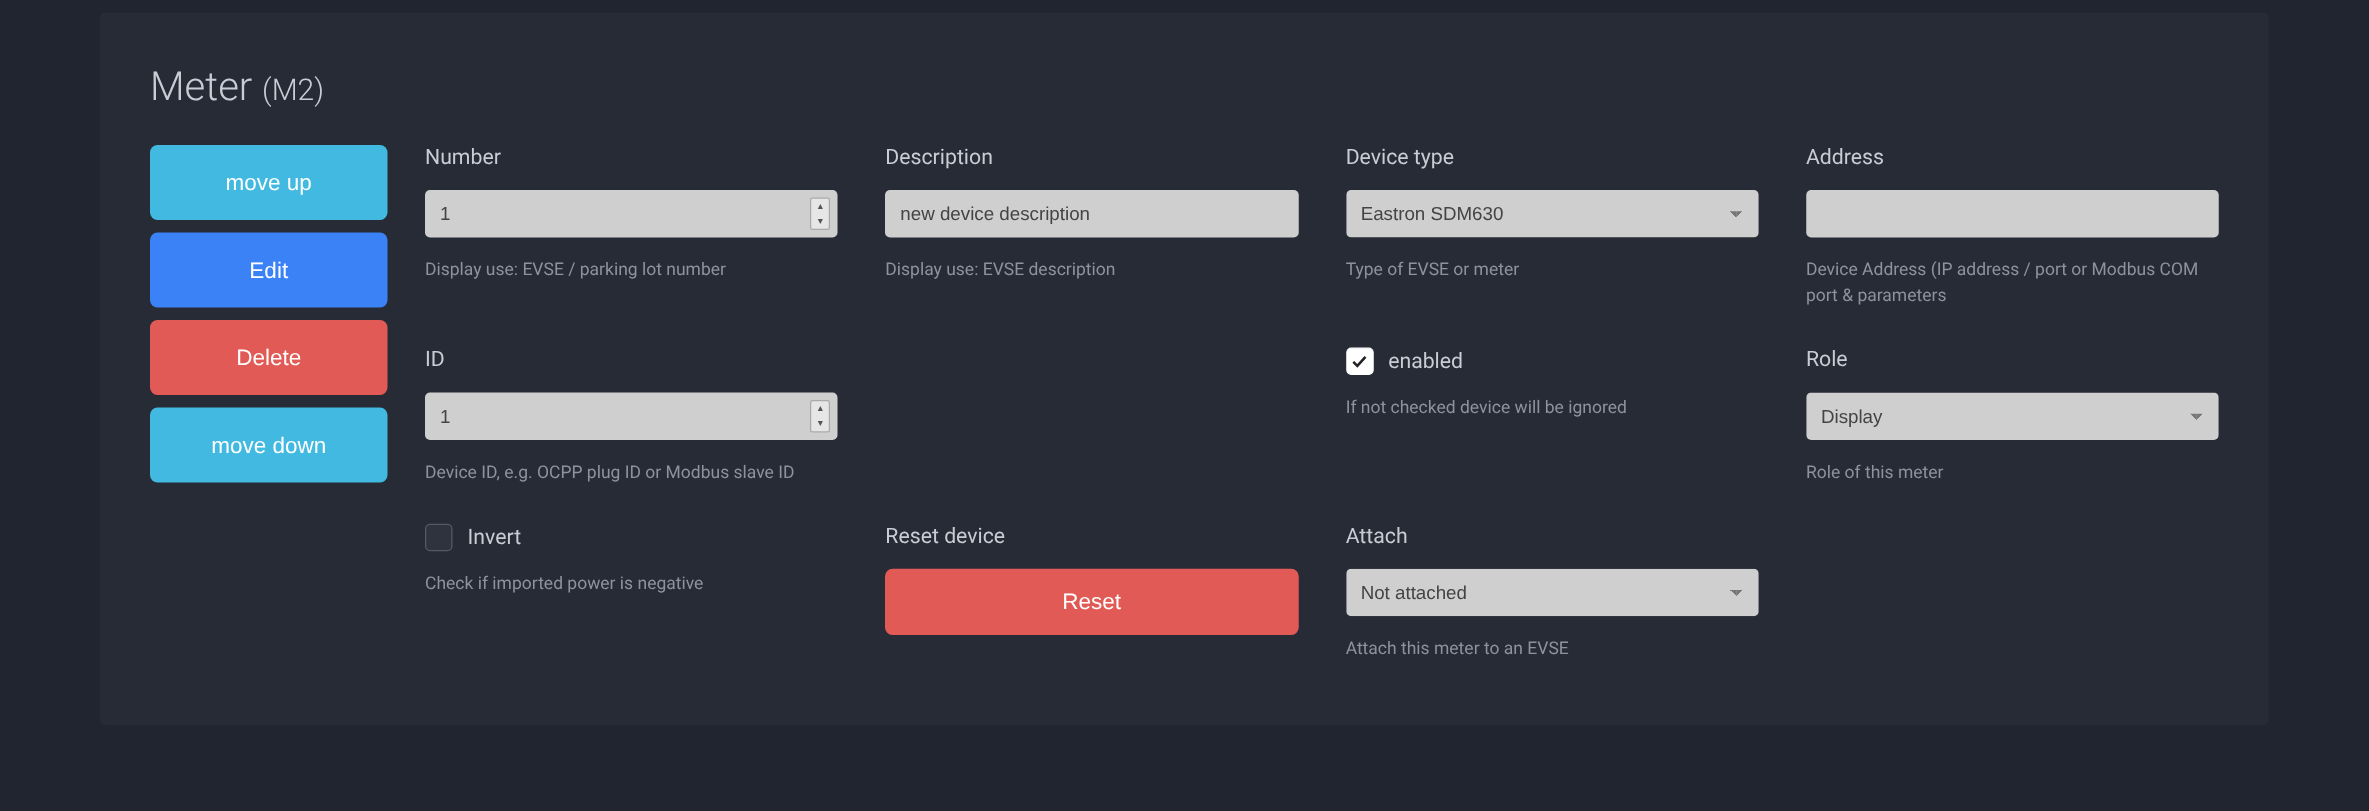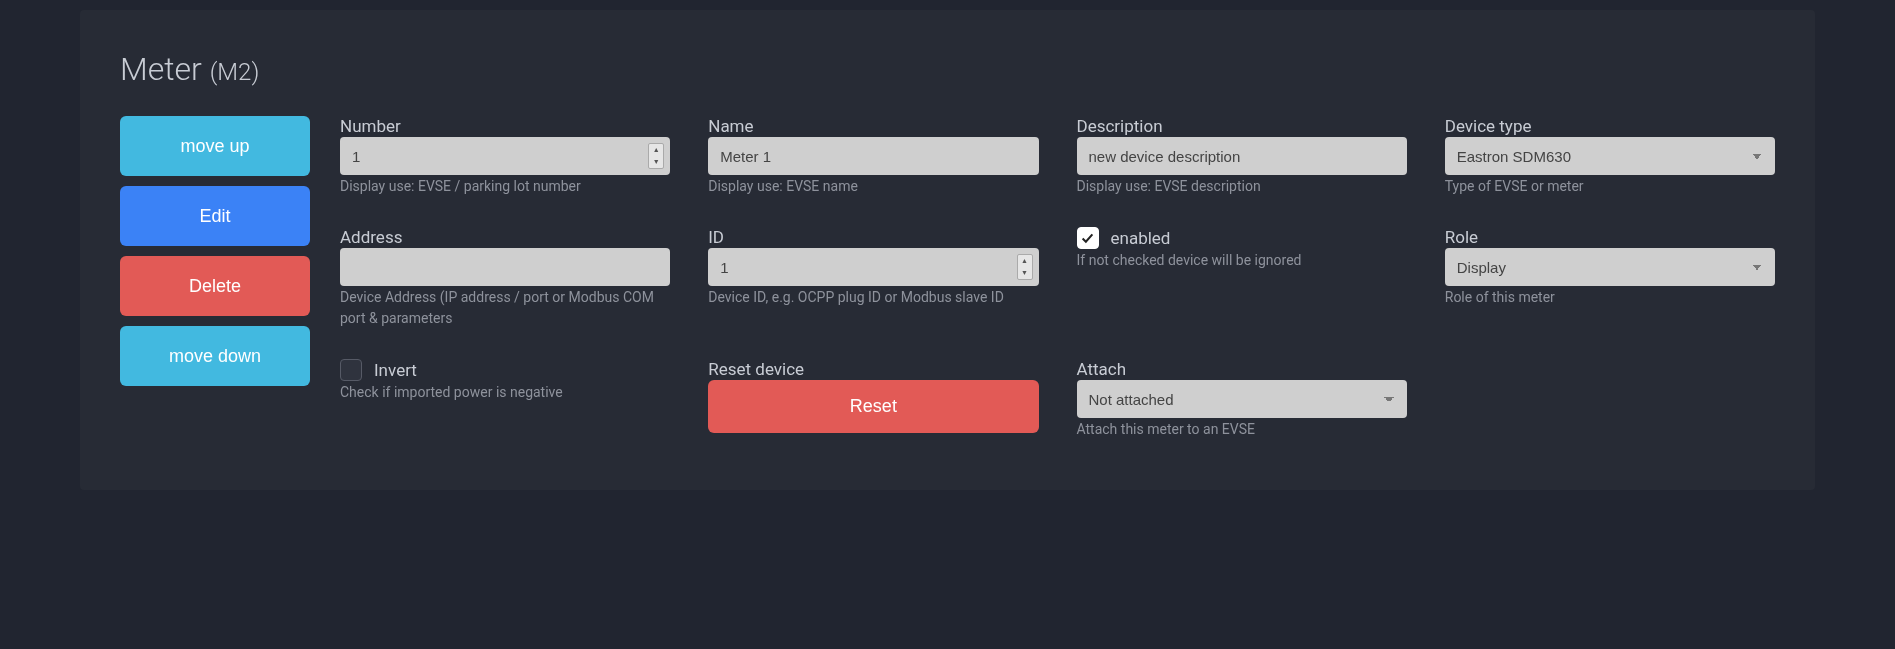--- a/index.html
+++ b/index.html
@@ -53,21 +53,21 @@
   .btn-red   { background: #e25a56; }
 
   .form-grid {
     flex: 1;
     display: grid;
     grid-template-columns: repeat(4, 1fr);
     column-gap: 38px;
     row-gap: 30px;
     align-content: start;
   }
-  .field { display: flex; flex-direction: column; gap: 1px; }
+  .field { display: flex; flex-direction: column; gap: 16px; }
   .field.col-3 { grid-column: 3; }
   .field.col-4 { grid-column: 4; }
 
   .flabel {
     font-size: 17px;
     font-weight: 400;
     color: #c8ccd4;
   }
   .fhint {
     font-size: 14px;
@@ -176,25 +176,20 @@
         <div class="num-wrap">
           <input class="txt-input" value="1" style="">
           <div class="spinner">
             <span>▲</span>
             <span>▼</span>
           </div>
         </div>
         <div class="fhint">Display use: EVSE / parking lot number</div>
       </div>
 
-      <div class="field">
-        <div class="flabel">Name</div>
-        <input class="txt-input" value="Meter 1" style="">
-        <div class="fhint">Display use: EVSE name</div>
-      </div>
 
       <div class="field">
         <div class="flabel">Description</div>
         <input class="txt-input" value="new device description" style="">
         <div class="fhint">Display use: EVSE description</div>
       </div>
 
       <div class="field">
         <div class="flabel">Device type</div>
         <select class="sel-input">

